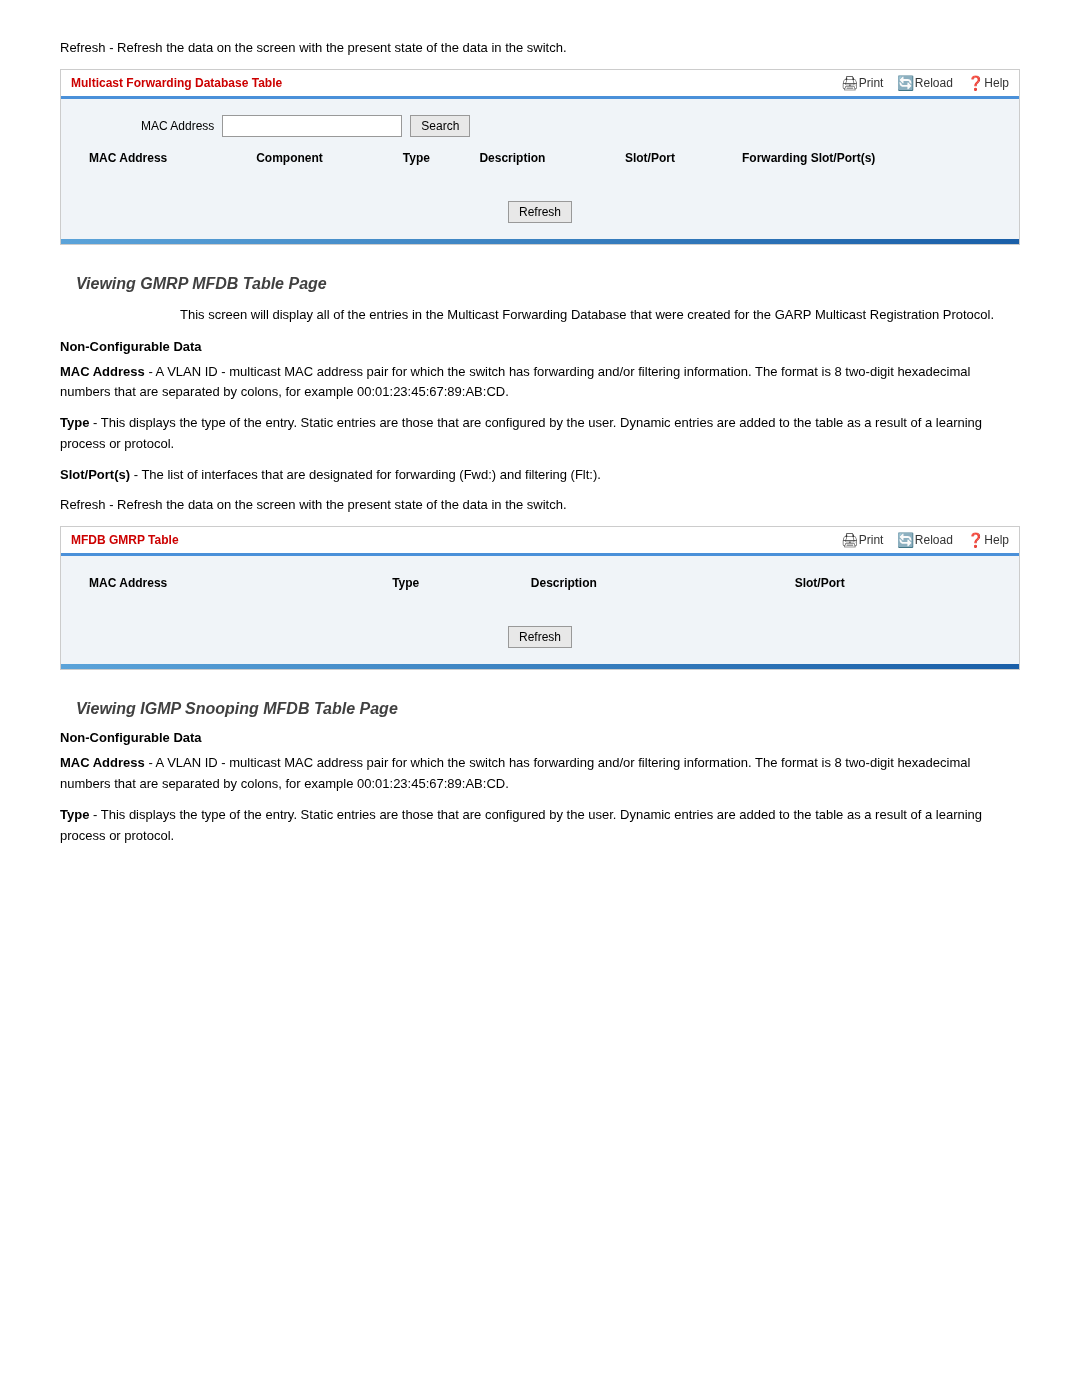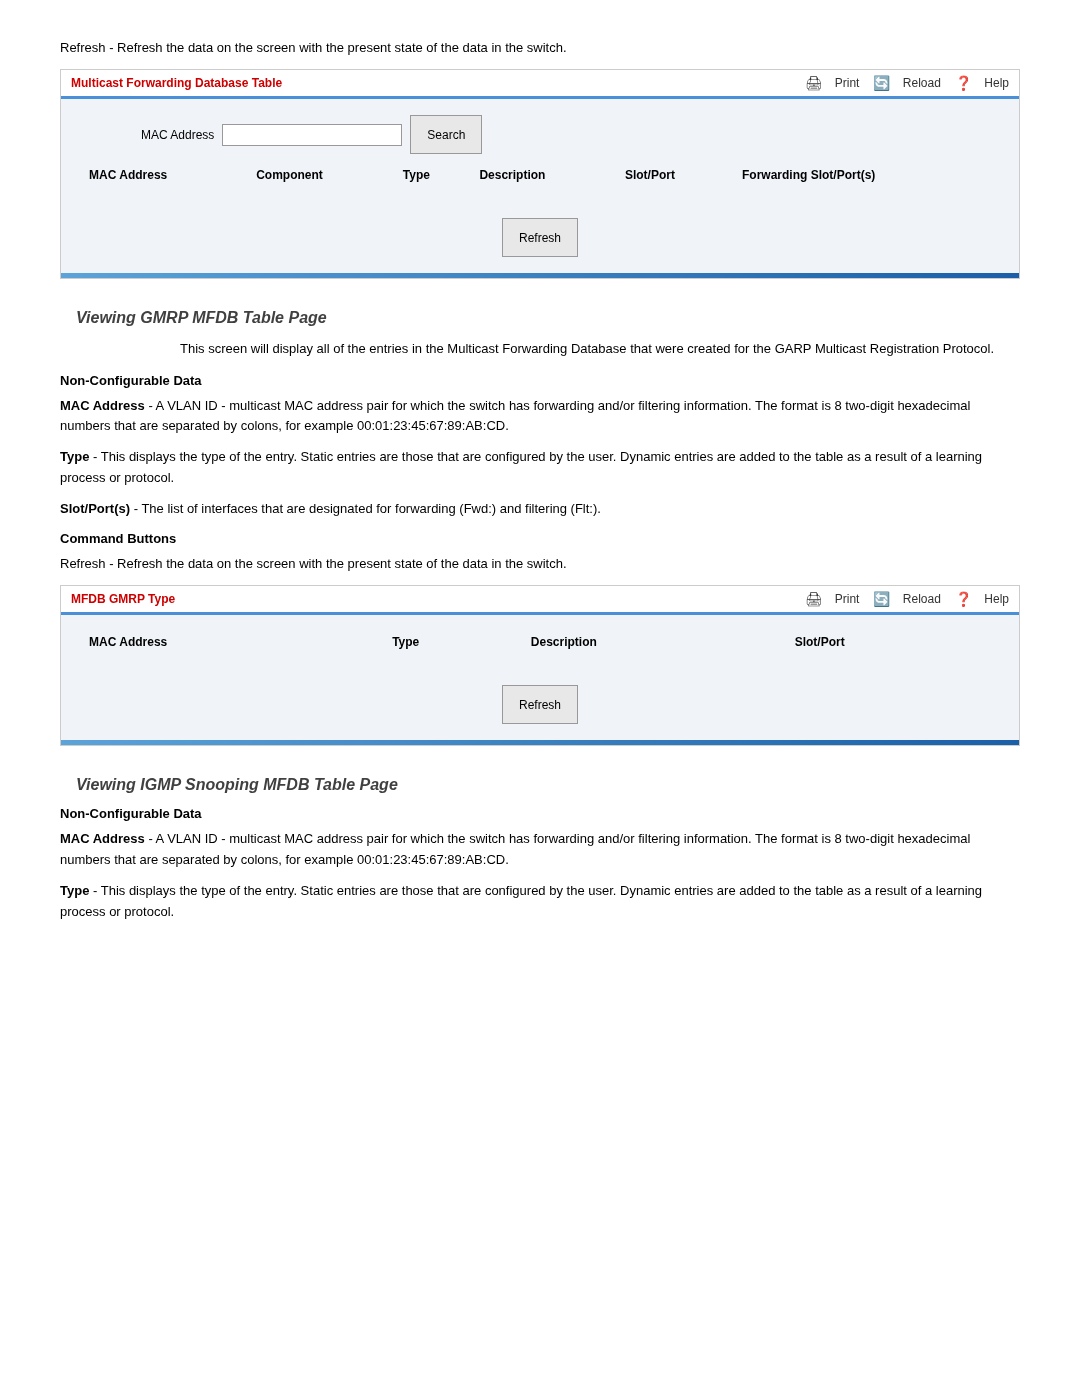--- a/index.html
+++ b/index.html
@@ -47,21 +47,21 @@
 
     .panel-actions {
       display: flex;
       align-items: center;
       gap: 14px;
     }
 
     .panel-action-btn {
       display: flex;
       align-items: center;
-      gap: 12px;
+      gap: 0;
       font-size: 12px;
       cursor: pointer;
       color: #333;
       background: none;
       border: none;
     }
 
     .panel-body {
       background: #f0f4f8;
       padding: 16px 20px;
@@ -103,24 +103,24 @@
       border: 1px solid #999;
       padding: 2px 4px;
       font-size: 12px;
       width: 180px;
       height: 22px;
     }
 
     .btn {
       background: #e8e8e8;
       border: 1px solid #999;
-      padding: 2px 16px;
+      padding: 2px 10px;
       font-size: 12px;
       cursor: pointer;
-      height: 39px;
+      height: 22px;
     }
 
     .refresh-row {
       display: flex;
       justify-content: center;
       margin-top: 10px;
     }
 
     
     .section-title {
@@ -253,27 +253,26 @@
 
   <div class="field-description">
     <b>Type</b> - This displays the type of the entry. Static entries are those that are configured by the user. Dynamic entries are added to the table as a result of a learning process or protocol.
   </div>
 
 
   <div class="field-description">
     <b>Slot/Port(s)</b> - The list of interfaces that are designated for forwarding (Fwd:) and filtering (Flt:).
   </div>
 
-  <div class="subsection-title">Command Buttons</div>
 
   <div class="field-description">Refresh - Refresh the data on the screen with the present state of the data in the switch.</div>
 
   <div class="panel">
     <div class="panel-header">
-      <span class="panel-title">MFDB GMRP Type</span>
+      <span class="panel-title">MFDB GMRP Table</span>
       <div class="panel-actions">
         <button class="panel-action-btn">
           <span class="icon-print"></span>
           <span>Print</span>
         </button>
         <button class="panel-action-btn">
           <span class="icon-reload"></span>
           <span>Reload</span>
         </button>
         <button class="panel-action-btn">

